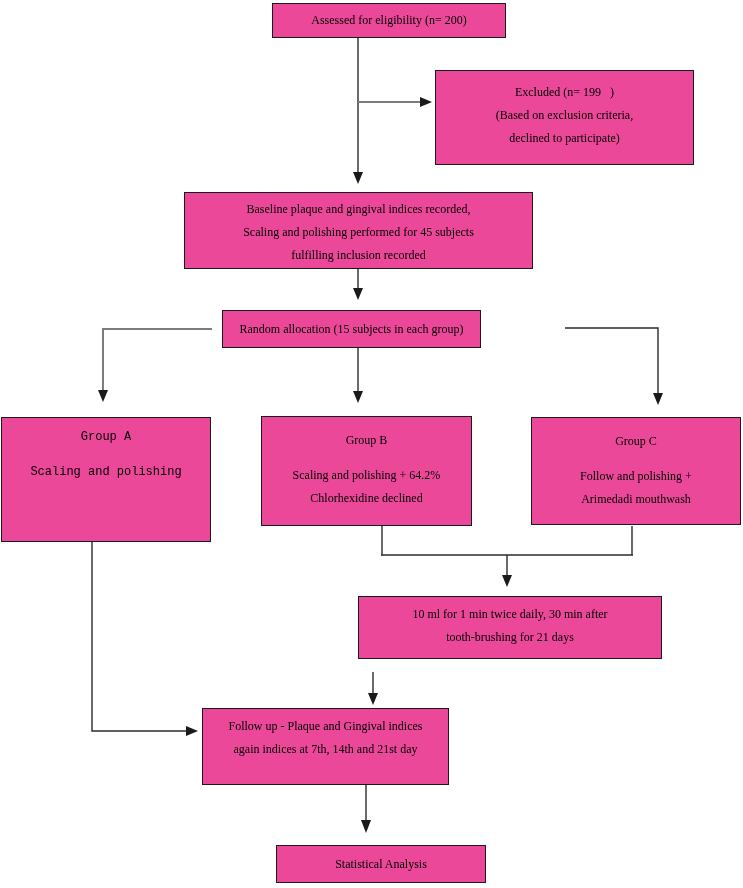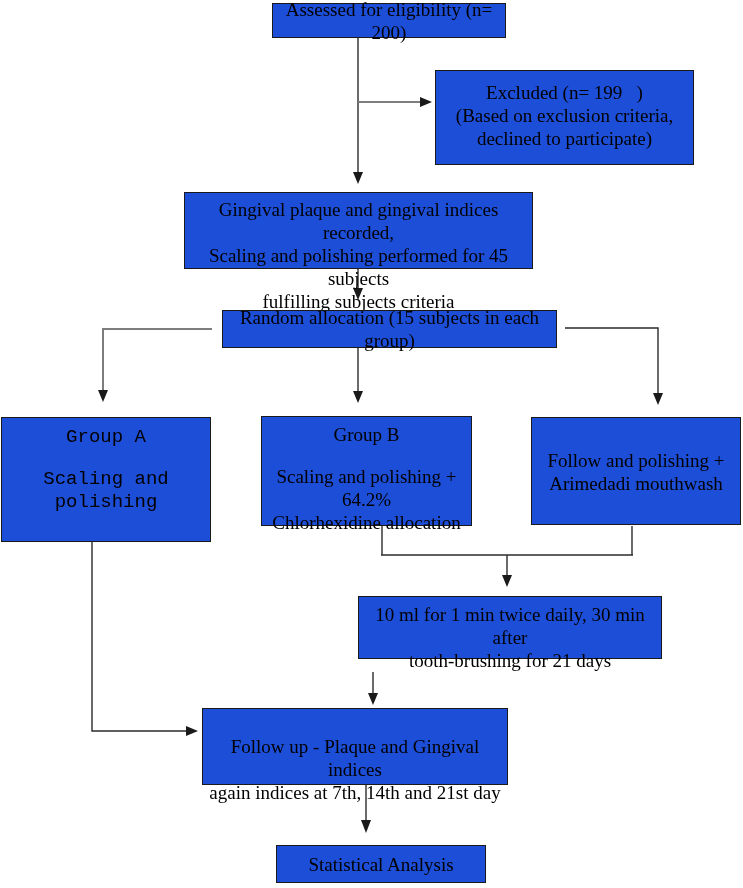--- a/index.html
+++ b/index.html
@@ -14,46 +14,46 @@
   }
   svg.connectors {
     position: absolute;
     left: 0; top: 0;
     width: 743px; height: 888px;
     pointer-events: none;
   }
   .node {
     position: absolute;
     border: 1px solid #1a1a1a;
-    background: #1d4ed8;
+    background: #ec4899;
     box-sizing: border-box;
     text-align: center;
-    font-size: 19px;
+    font-size: 12px;
   }
   .node .line {
     line-height: 23px;
     white-space: pre-wrap;
   }
   .node.center-v {
     display: flex;
     flex-direction: column;
     justify-content: center;
   }
   
   .n-assessed { left: 272px; top: 3px;   width: 234px; height: 35px; }
   .n-excluded { left: 435px; top: 70px;  width: 259px; height: 95px;  padding-top: 10px; }
   .n-baseline { left: 184px; top: 192px; width: 349px; height: 77px;  padding-top: 5px; }
-  .n-random   { left: 222px; top: 310px; width: 335px; height: 38px; }
+  .n-random   { left: 222px; top: 310px; width: 259px; height: 38px; }
   .n-group-a  { left: 1px;   top: 417px; width: 210px; height: 125px; padding-top: 8px; font-family: Liberation Mono, monospace; }
-  .n-group-b  { left: 261px; top: 416px; width: 211px; height: 110px; padding-top: 6px; }
+  .n-group-b  { left: 261px; top: 416px; width: 211px; height: 110px; padding-top: 12px; }
   .n-group-c  { left: 531px; top: 417px; width: 210px; height: 108px; padding-top: 12px; }
   .n-dosage   { left: 358px; top: 596px; width: 304px; height: 63px;  padding-top: 6px; }
-  .n-followup { left: 202px; top: 708px; width: 306px; height: 77px;  padding-top: 26px; }
+  .n-followup { left: 202px; top: 708px; width: 247px; height: 77px;  padding-top: 6px; }
   .n-stats    { left: 262px; top: 845px; width: 210px; height: 38px; margin-left: 14px; }
-  .gap-before { margin-top: 19px; }
+  .gap-before { margin-top: 12px; }
   .stroke-dark { stroke: #2b2b2b; stroke-width: 1.4; fill: none; }
   .stroke-gray { stroke: #7d7d7d; stroke-width: 2;   fill: none; }
   .head { fill: #1a1a1a; stroke: none; }
 </style>
 </head>
 <body>
 
 <div class="canvas">
 
   <svg class="connectors" viewBox="0 0 743 888" xmlns="http://www.w3.org/2000/svg">
@@ -116,41 +116,42 @@
     <div class="line">Assessed for eligibility (n= 200)</div>
   </div>
 
   <div class="node n-excluded">
     <div class="line">Excluded (n= 199   )</div>
     <div class="line">(Based on exclusion criteria,</div>
     <div class="line">declined to participate)</div>
   </div>
 
   <div class="node n-baseline">
-    <div class="line">Gingival plaque and gingival indices recorded,</div>
+    <div class="line">Baseline plaque and gingival indices recorded,</div>
     <div class="line">Scaling and polishing performed for 45 subjects</div>
-    <div class="line">fulfilling subjects criteria</div>
+    <div class="line">fulfilling inclusion recorded</div>
   </div>
 
   <div class="node n-random center-v">
     <div class="line">Random allocation (15 subjects in each group)</div>
   </div>
 
   <div class="node n-group-a">
     <div class="line">Group A</div>
     <div class="line gap-before">Scaling and polishing</div>
   </div>
 
   <div class="node n-group-b">
     <div class="line">Group B</div>
     <div class="line gap-before">Scaling and polishing + 64.2%</div>
-    <div class="line">Chlorhexidine allocation</div>
+    <div class="line">Chlorhexidine declined</div>
   </div>
 
   <div class="node n-group-c">
+    <div class="line">Group C</div>
     <div class="line gap-before">Follow and polishing +</div>
     <div class="line">Arimedadi mouthwash</div>
   </div>
 
   <div class="node n-dosage">
     <div class="line">10 ml for 1 min twice daily, 30 min after</div>
     <div class="line">tooth-brushing for 21 days</div>
   </div>
 
   <div class="node n-followup">

